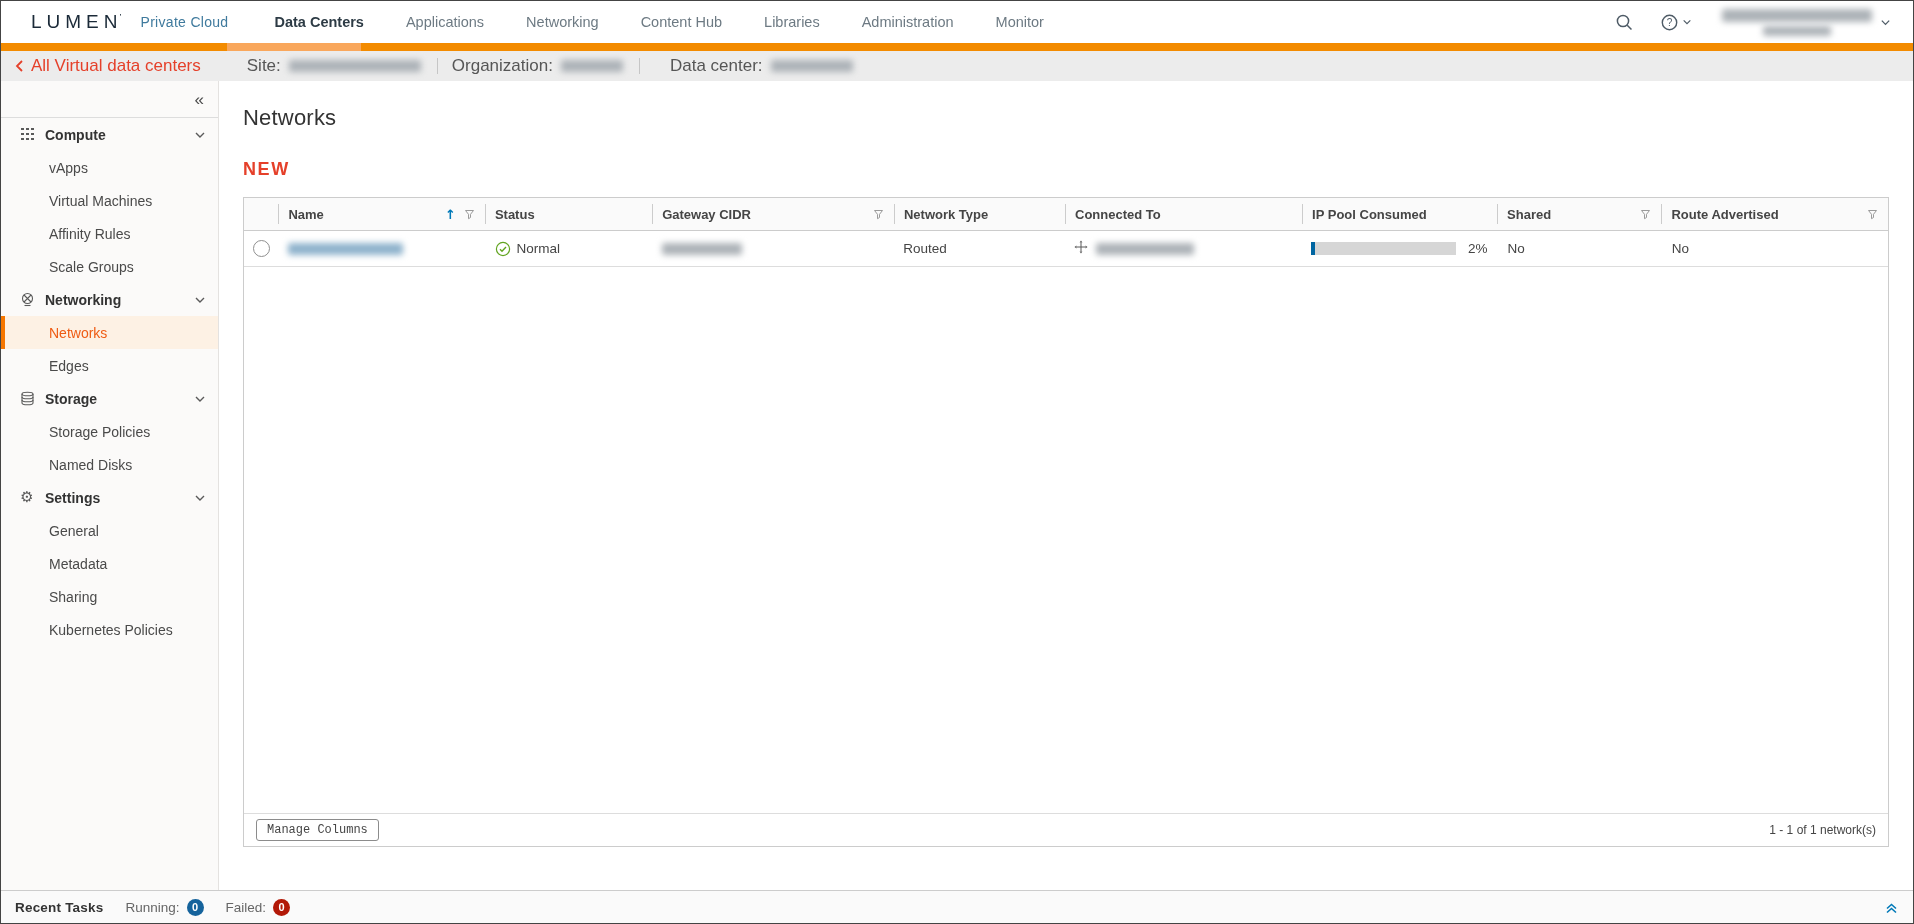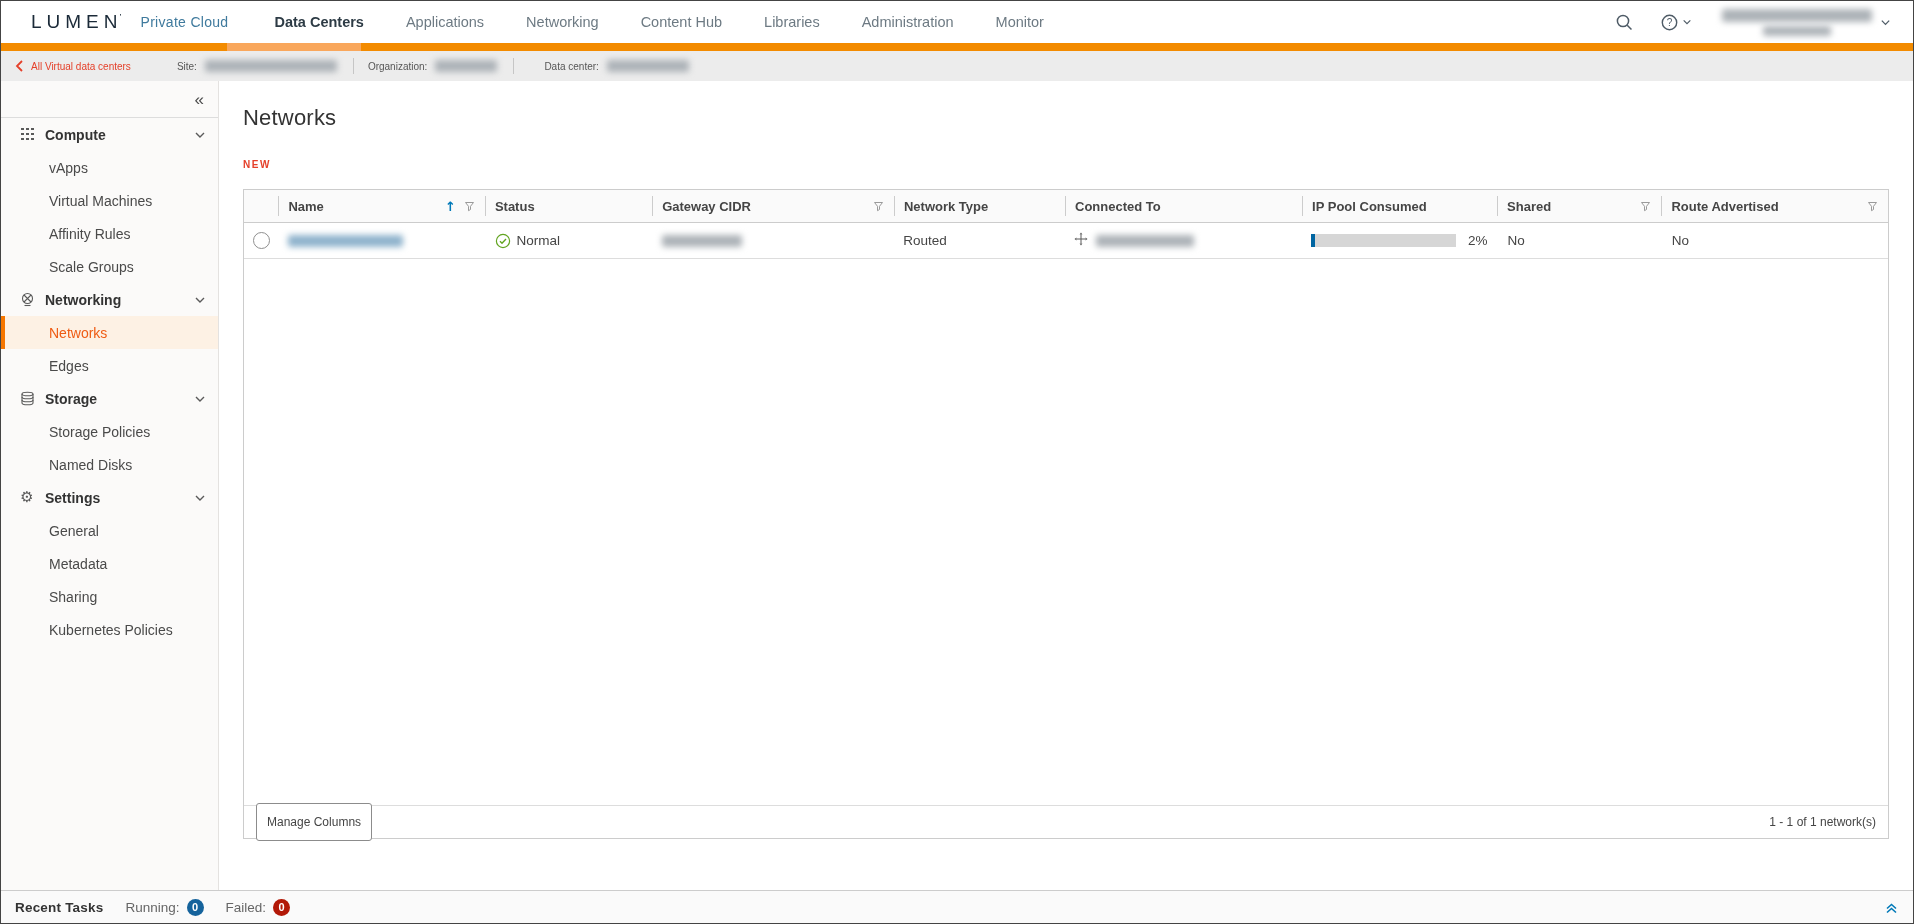--- a/index.html
+++ b/index.html
@@ -21,21 +21,21 @@
   .blur { display:inline-block; background:#adb3b8; border-radius:2px; filter:blur(3px); }
   .blur.bluish { background:#8fb3cc; }
   .user-name { width:150px; height:13px; }
   .user-sub { width:68px; height:10px; margin-top:4px; }
 
   
   .accentbar { height:8px; background:#f38b00; position:relative; flex:none; }
   .accentbar .active-seg { position:absolute; left:226px; top:0; width:134px; height:8px; background:#f9a75c; }
 
   
-  .contextbar { height:30px; background:#ececec; display:flex; align-items:center; font-size:10px; color:#565656; padding-left:14px; flex:none; }
+  .contextbar { height:30px; background:#ececec; display:flex; align-items:center; font-size:17px; color:#565656; padding-left:14px; flex:none; }
   .backlink { display:flex; align-items:center; color:#e5402a; cursor:pointer; }
   .backlink svg { margin-right:7px; }
   .ctx-label { margin-left:46px; }
   .ctx-label.tight { margin-left:12px; }
   .ctx-val { height:12px; margin-left:8px; }
   .ctx-sep { width:1px; height:16px; background:#c6c6c6; margin:0 14px 0 16px; }
 
   
   .bodyrow { flex:1; display:flex; min-height:0; }
 
@@ -48,21 +48,21 @@
   .nav-section .sec-icon { width:16px; height:16px; color:#5a5a5a; display:flex; align-items:center; justify-content:center; margin-right:10px; flex:none; }
   .nav-section .sec-label { font-size:14px; font-weight:600; color:#333; flex:1; }
   .nav-section .chev { color:#5a5a5a; display:flex; }
   .nav-item { height:33px; display:flex; align-items:center; padding-left:44px; font-size:14px; color:#4a4a4a; cursor:pointer; border-left:4px solid transparent; }
   .nav-item.active { background:#fdf1e4; border-left:4px solid #f57600; color:#ef5b13; }
   .gear-glyph { font-family:"DejaVu Sans", sans-serif; font-size:15px; line-height:1; }
 
   
   .content { flex:1; background:#fff; padding:0 24px; min-width:0; }
   .page-title { font-size:22px; font-weight:400; color:#333; margin-top:24px; letter-spacing:.2px; }
-  .new-btn { display:inline-block; margin-top:28px; font-size:10px; font-weight:600; letter-spacing:1.6px; color:#e5402a; cursor:pointer; }
+  .new-btn { display:inline-block; margin-top:28px; font-size:18px; font-weight:600; letter-spacing:1.6px; color:#e5402a; cursor:pointer; }
 
   
   .datagrid { margin-top:17px; border:1px solid #ccc; height:650px; display:flex; flex-direction:column; background:#fff; }
   .dg-header { height:33px; background:#fafafa; border-bottom:1px solid #ccc; display:flex; flex:none; }
   .dg-hcell { display:flex; align-items:center; font-size:13px; font-weight:600; color:#454545; padding:0 10px; position:relative; }
   .dg-hcell:not(:first-child)::before { content:""; position:absolute; left:0; top:6px; bottom:6px; width:1px; background:#ccc; }
   .dg-hcell .spacer { flex:1; }
   .sort-arrow { color:#0079b8; font-family:"DejaVu Sans", sans-serif; font-size:13px; margin-right:8px; cursor:pointer; }
   .funnel { cursor:pointer; display:flex; }
   .dg-row { height:36px; display:flex; border-bottom:1px solid #ddd; flex:none; }
@@ -73,21 +73,21 @@
   .radio { width:17px; height:17px; border:1px solid #8f8f8f; border-radius:50%; background:#fff; cursor:pointer; }
   .name-blur { width:115px; height:12px; }
   .cidr-blur { width:80px; height:12px; }
   .conn-blur { width:98px; height:12px; margin-left:8px; }
   .status-check { display:flex; margin-right:6px; }
   .progress-track { width:145px; height:13px; background:#d6d6d6; position:relative; flex:none; }
   .progress-fill { position:absolute; left:0; top:0; bottom:0; width:4px; background:#0065a1; }
   .progress-pct { margin-left:12px; }
   .dg-filler { flex:1; background:#fff; }
   .dg-footer { height:33px; border-top:1px solid #ddd; display:flex; align-items:center; padding:0 12px; flex:none; font-size:12px; color:#454545; }
-  .manage-cols { border:1px solid #8c8c8c; border-radius:3px; background:#fff; height:38px; padding:1px 10px; font-size:12px; color:#454545; font-family:Liberation Sans, sans-serif; cursor:pointer; }
+  .manage-cols { border:1px solid #8c8c8c; border-radius:3px; background:#fff; height:22px; padding:1px 10px; font-size:12px; color:#454545; font-family:Liberation Mono, monospace; cursor:pointer; }
   .dg-count { margin-left:auto; }
 
   
   .taskbar { height:33px; flex:none; background:#fafafa; border-top:1px solid #ccc; display:flex; align-items:center; padding:0 14px; font-size:13.5px; }
   .taskbar .rt-title { color:#333; font-weight:600; letter-spacing:.2px; }
   .taskbar .rt-label { color:#666; margin-left:22px; margin-right:7px; }
   .badge { width:17px; height:17px; border-radius:50%; color:#fff; font-size:11px; font-weight:700; display:flex; align-items:center; justify-content:center; }
   .badge.running { background:#15639c; }
   .badge.failed { background:#b21807; }
   .taskbar .expand { margin-left:auto; color:#0079b8; cursor:pointer; display:flex; }

